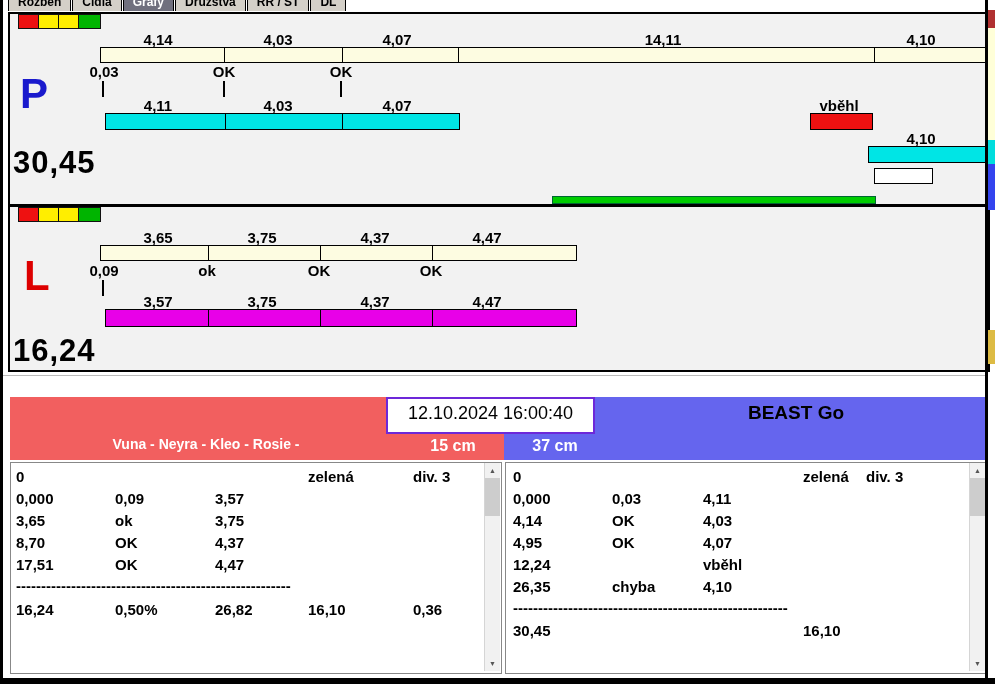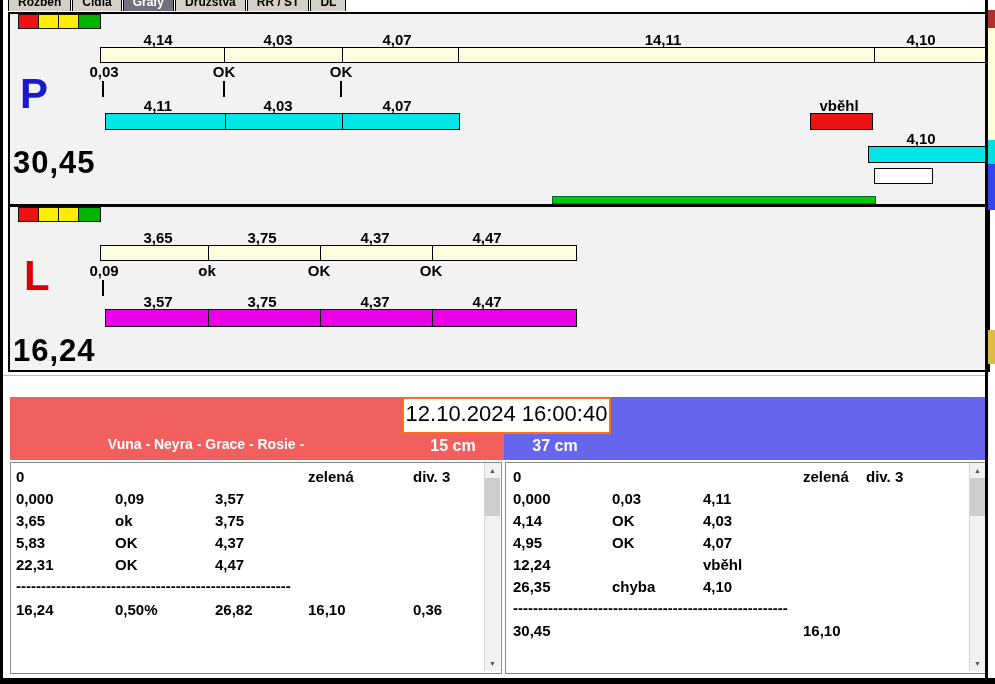--- a/index.html
+++ b/index.html
@@ -35,22 +35,22 @@
   #marker-box{position:absolute;left:874px;top:168px;width:57px;height:14px;background:#fff;border:1px solid #000}
   #green-marker{position:absolute;left:552px;top:196px;width:322px;height:6px;border:1px solid #063}
   .hline{position:absolute;left:0;width:985px;height:1px;background:#bbb}
 
   
   #team-left{position:absolute;left:10px;top:397px;width:494px;height:63px}
   #team-right{position:absolute;left:504px;top:397px;width:481px;height:63px}
   .team-name{position:absolute;font-size:19px;font-weight:bold;text-align:center;color:#000}
   .team-dogs{position:absolute;font-size:14px;font-weight:bold;text-align:center;color:#fff}
   .team-height{position:absolute;font-size:16px;font-weight:bold;text-align:center;color:#fff}
-  #datetime-box{position:absolute;left:402px;top:397px;width:205px;height:33px;background:#fff;
-       border:2px solid #f97316;text-align:center;font-size:22px;line-height:29px;z-index:5}
+  #datetime-box{position:absolute;left:386px;top:397px;width:205px;height:33px;background:#fff;
+       border:2px solid #6d28d9;text-align:center;font-size:18px;line-height:29px;z-index:5}
 
   
   .tpanel{position:absolute;top:462px;height:210px;background:#fff;border:1px solid #888}
   #table-left{left:10px;width:490px}
   #table-right{left:505px;width:480px}
   .cell{position:absolute;font-size:15px;font-weight:bold;white-space:nowrap}
   .divider{position:absolute;font-size:15px;font-weight:bold;white-space:nowrap;overflow:hidden;width:282px;height:18px}
   .lc1{left:16px}.lc2{left:115px}.lc3{left:215px}.lc4{left:308px}.lc5{left:413px}
   .rc1{left:513px}.rc2{left:612px}.rc3{left:703px}.rc4{left:803px}.rc5{left:866px}
 
@@ -151,47 +151,48 @@
   <span class="sep" style="left:214px"></span>
   <span class="sep" style="left:326px"></span>
 </div>
 
 <span class="bigletter" id="letter-l">L</span>
 <span class="total" style="left:13px;top:333px">16,24</span>
 
 <div class="hline" style="top:375px"></div>
 
 <div id="team-left" style="background: rgb(242, 95, 95);">
-  <span class="team-dogs" style="left:0;top:39px;width:392px">Vuna - Neyra - Grace - Rosie -</span>
+  <span class="team-dogs" style="left:0;top:39px;width:392px">Vuna - Neyra - Kleo - Rosie -</span>
   <span class="team-height" style="left:392px;top:40px;width:102px">15 cm</span>
 </div>
 <div id="team-right" style="background: rgb(101, 101, 238);">
+  <span class="team-name" style="left:103px;top:5px;width:378px">BEAST Go</span>
   <span class="team-height" style="left:0;top:40px;width:102px">37 cm</span>
 </div>
 <div id="datetime-box">12.10.2024 16:00:40</div>
 
 <div class="tpanel" id="table-left"></div>
 
 <span class="cell lc1" style="top:468px">0</span>
 <span class="cell lc4" style="top:468px">zelená</span>
 <span class="cell lc5" style="top:468px">div. 3</span>
 
 <span class="cell lc1" style="top:490px">0,000</span>
 <span class="cell lc2" style="top:490px">0,09</span>
 <span class="cell lc3" style="top:490px">3,57</span>
 
 <span class="cell lc1" style="top:512px">3,65</span>
 <span class="cell lc2" style="top:512px">ok</span>
 <span class="cell lc3" style="top:512px">3,75</span>
 
-<span class="cell lc1" style="top:534px">5,83</span>
+<span class="cell lc1" style="top:534px">8,70</span>
 <span class="cell lc2" style="top:534px">OK</span>
 <span class="cell lc3" style="top:534px">4,37</span>
 
-<span class="cell lc1" style="top:556px">22,31</span>
+<span class="cell lc1" style="top:556px">17,51</span>
 <span class="cell lc2" style="top:556px">OK</span>
 <span class="cell lc3" style="top:556px">4,47</span>
 
 <span class="divider" style="left:16px;top:577px">-------------------------------------------------------</span>
 
 <span class="cell lc1" style="top:601px">16,24</span>
 <span class="cell lc2" style="top:601px">0,50%</span>
 <span class="cell lc3" style="top:601px">26,82</span>
 <span class="cell lc4" style="top:601px">16,10</span>
 <span class="cell lc5" style="top:601px">0,36</span>

